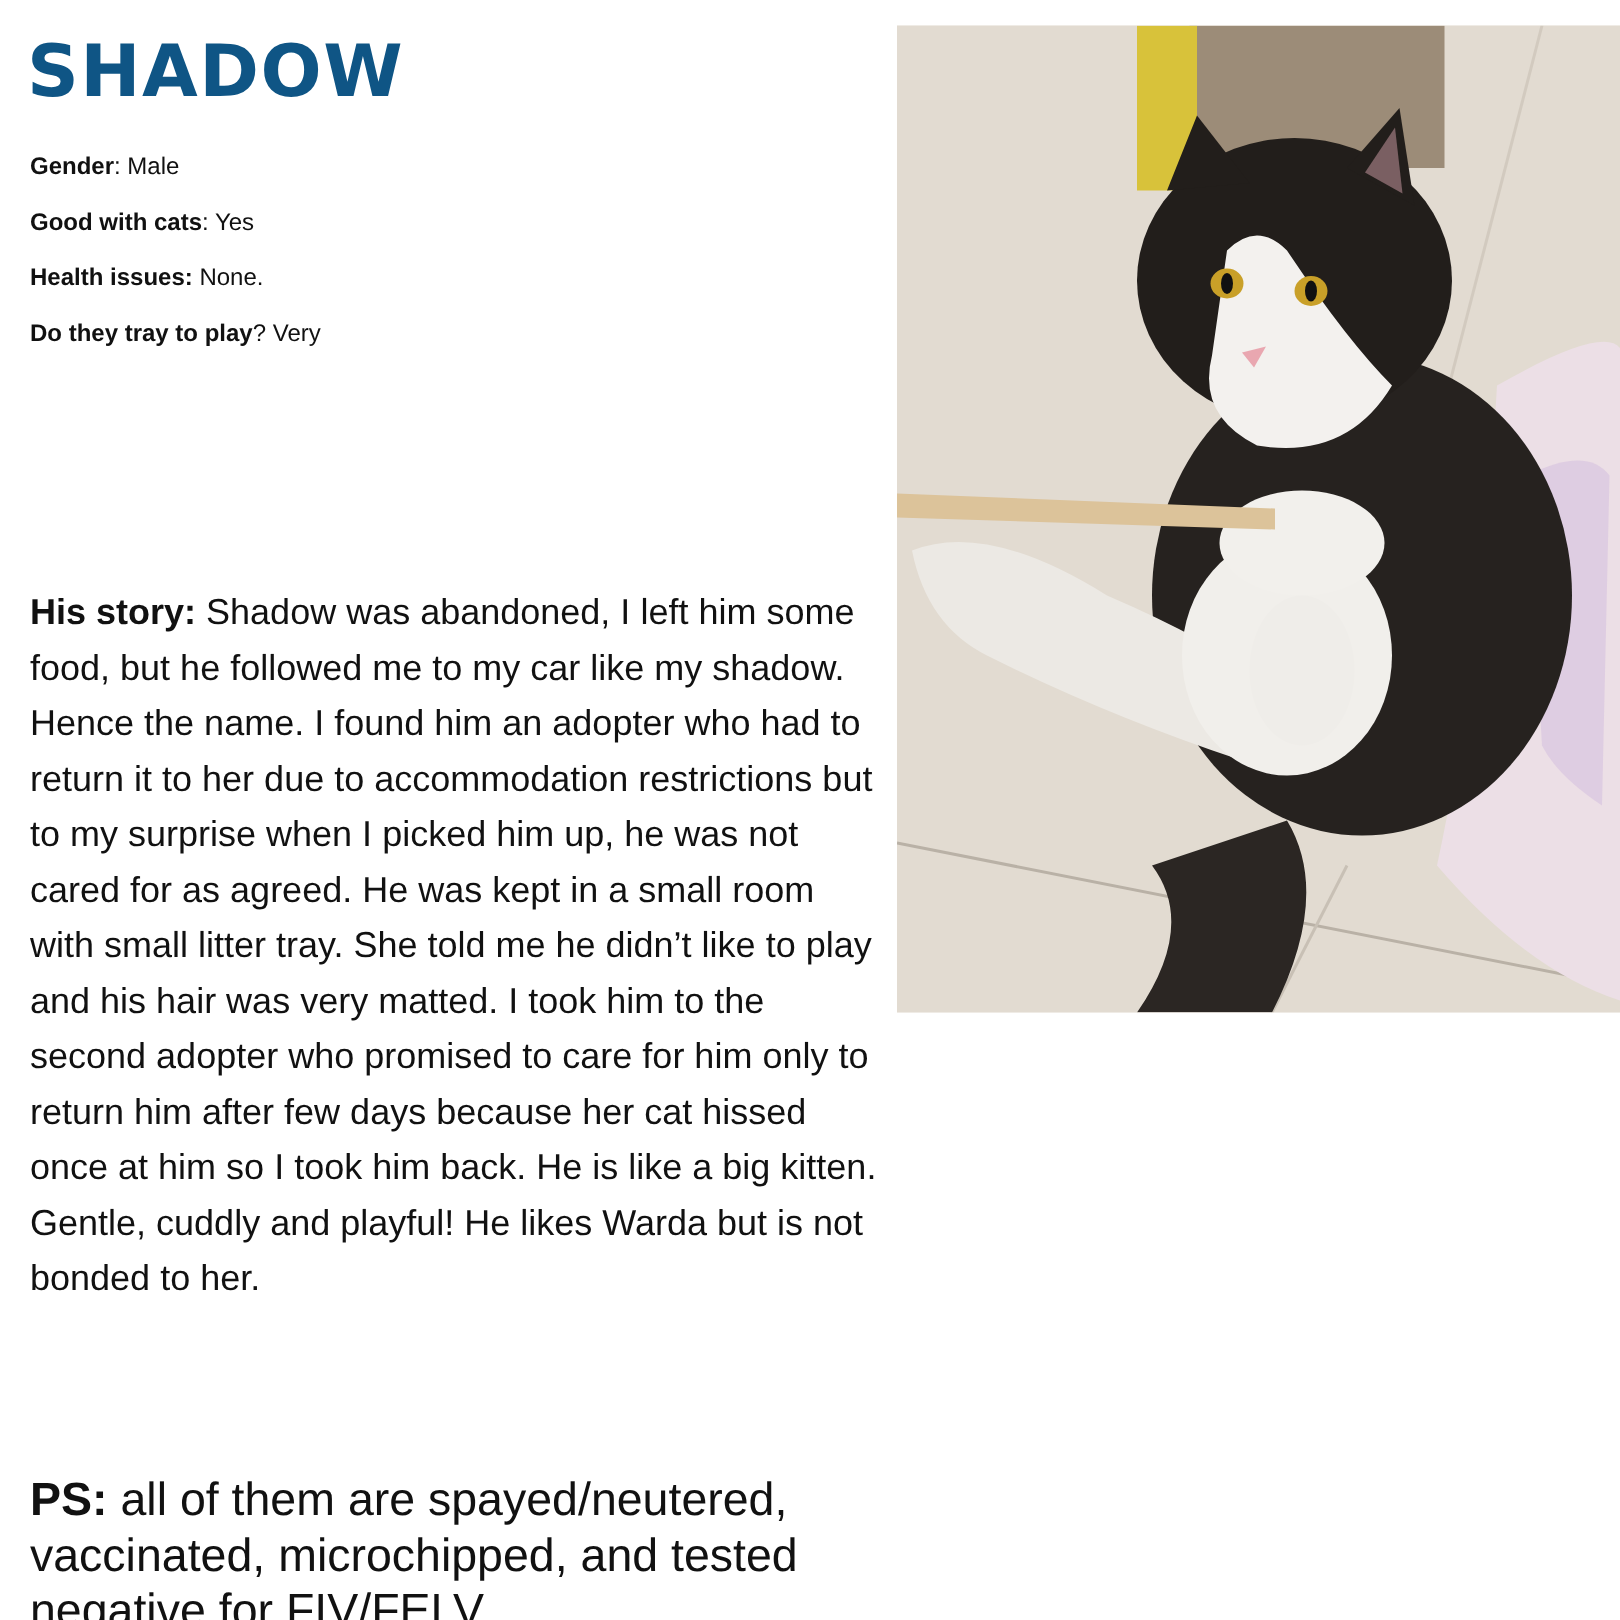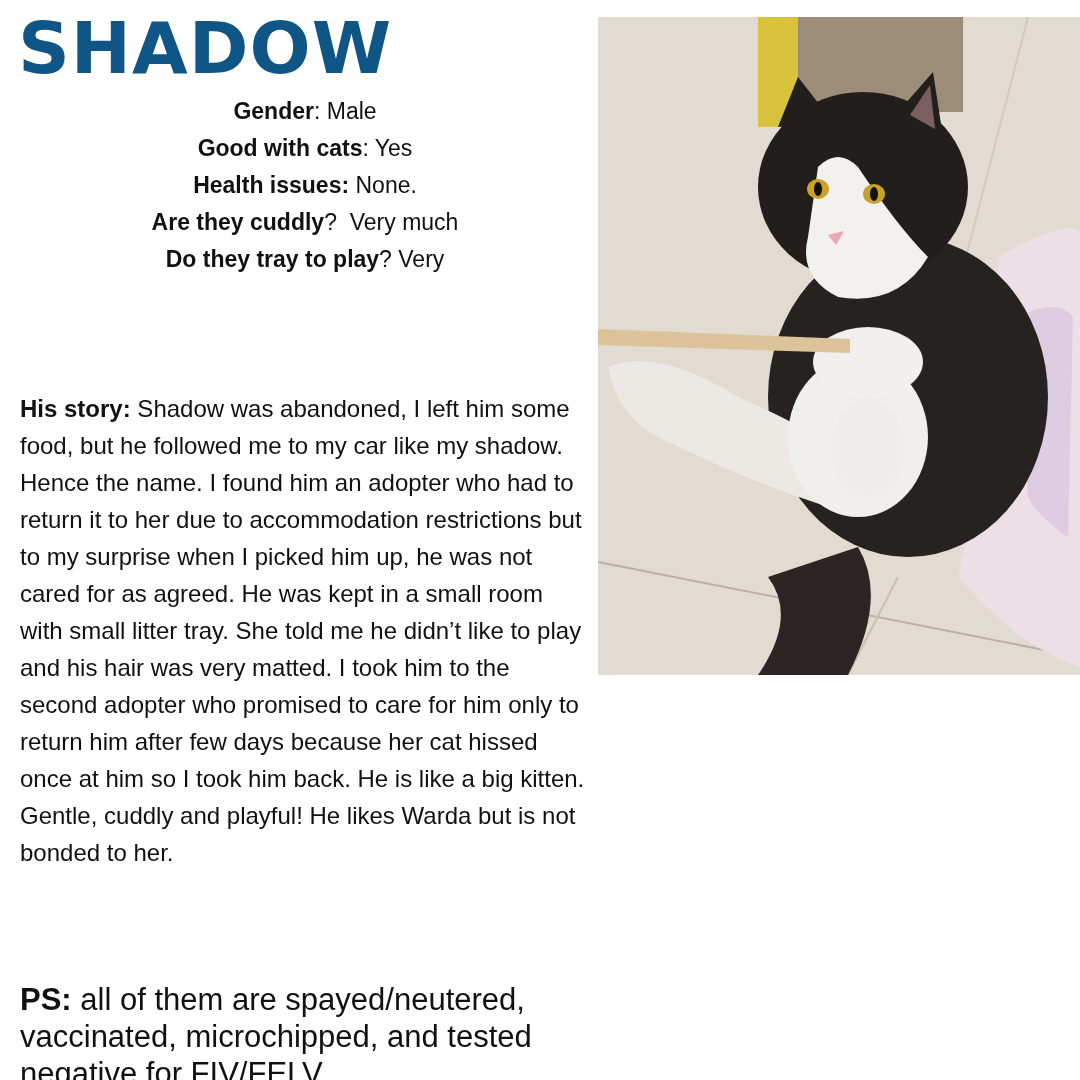--- a/index.html
+++ b/index.html
@@ -1,42 +1,41 @@
 <!DOCTYPE html>
 <html><head>
 <meta charset="utf-8">
 <style>
   html, body { margin: 0; padding: 0; background: #ffffff; }
   body { width: 1080px; height: 1080px; position: relative; overflow: hidden;
          font-family: "Liberation Sans", "DejaVu Sans", sans-serif; color: #111111; }
   .title { position: absolute; left: 18px; top: 4px; margin: 0;
            font-family: "DejaVu Sans", "Liberation Sans", sans-serif; font-weight: 900;
-           font-size: 72px; letter-spacing: 1px; color: #0f5585; line-height: 88px; }
+           font-size: 48px; letter-spacing: 1px; color: #0f5585; line-height: 88px; }
   .facts { position: absolute; left: 20px; top: 93px; width: 570px; }
-  .fact { font-size: 23px; line-height: 37px; white-space: nowrap; text-align: center; }
+  .fact { font-size: 16px; line-height: 37px; white-space: nowrap; }
   .fact b { font-weight: bold; }
   .story { position: absolute; left: 20px; top: 390px; width: 572px;
            font-size: 24px; line-height: 37px; }
   .ps { position: absolute; left: 20px; top: 981px; width: 572px;
         font-size: 31px; line-height: 37px; }
   b { font-weight: bold; }
   .photo { position: absolute; left: 598px; top: 17px; width: 482px; height: 658px;
            background: #e3dcd2; overflow: hidden; }
   .photo svg { display: block; }
 </style>
 </head>
 <body>
 
 <h1 class="title">SHADOW</h1>
 
 <div class="facts">
   <div class="fact"><b>Gender</b><span>: </span><span>Male</span></div>
   <div class="fact"><b>Good with cats</b><span>: </span><span>Yes</span></div>
   <div class="fact"><b>Health issues:</b><span> </span><span>None.</span></div>
-  <div class="fact" style="white-space:pre"><b>Are they cuddly</b><span>?  </span><span>Very much</span></div>
   <div class="fact"><b>Do they tray to play</b><span>? </span><span>Very</span></div>
 </div>
 
 <p class="story" style="margin:0"><b>His story:</b><span> Shadow was abandoned, I left him some food, but he followed me to my car like my shadow. Hence the name. I found him an adopter who had to return it to her due to accommodation restrictions but to my surprise when I picked him up, he was not cared for as agreed. He was kept in a small room with small litter tray. She told me he didn’t like to play and his hair was very matted. I took him to the second adopter who promised to care for him only to return him after few days because her cat hissed once at him so I took him back. He is like a big kitten. Gentle, cuddly and playful! He likes Warda but is not bonded to her.</span></p>
 
 <p class="ps" style="margin:0"><b>PS:</b><span> all of them are spayed/neutered, vaccinated, microchipped, and tested negative for FIV/FELV.</span></p>
 
 <div class="photo" title="Fluffy black and white cat lying on its back playing with a wooden wand toy on a tiled floor next to a cardboard scratcher and a pastel rug">
   <svg width="482" height="658" viewBox="0 0 482 658">
 

